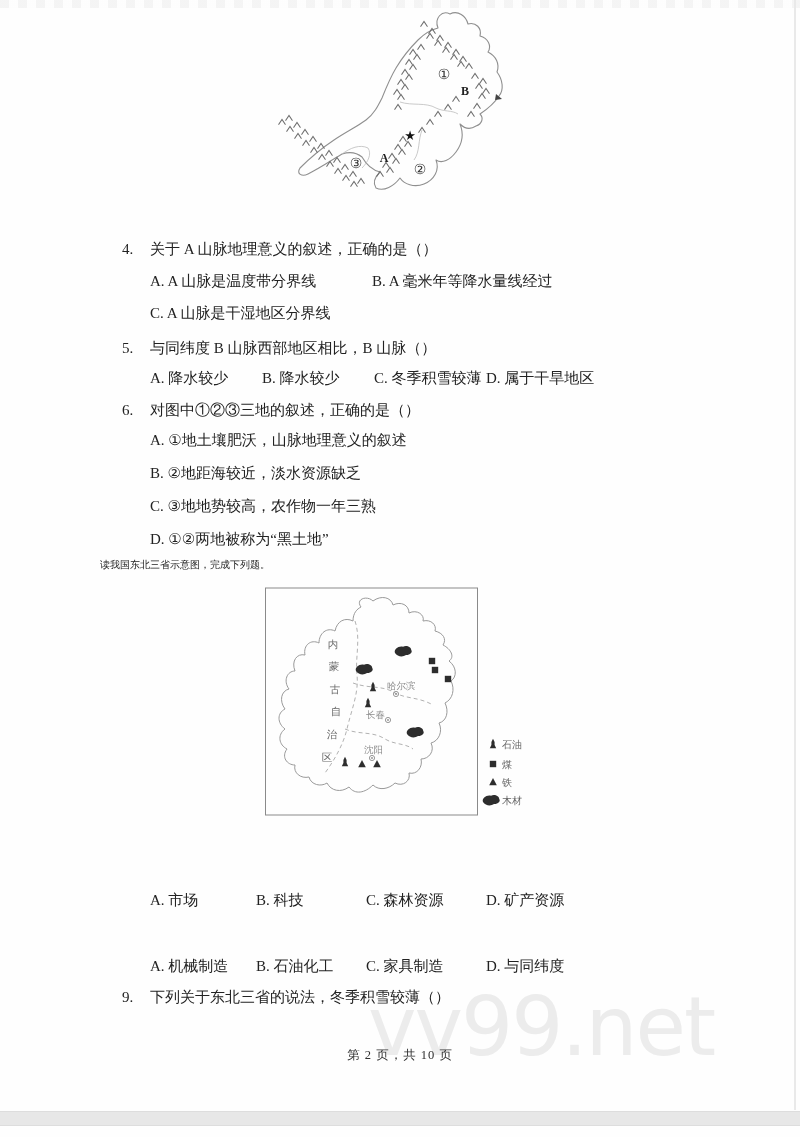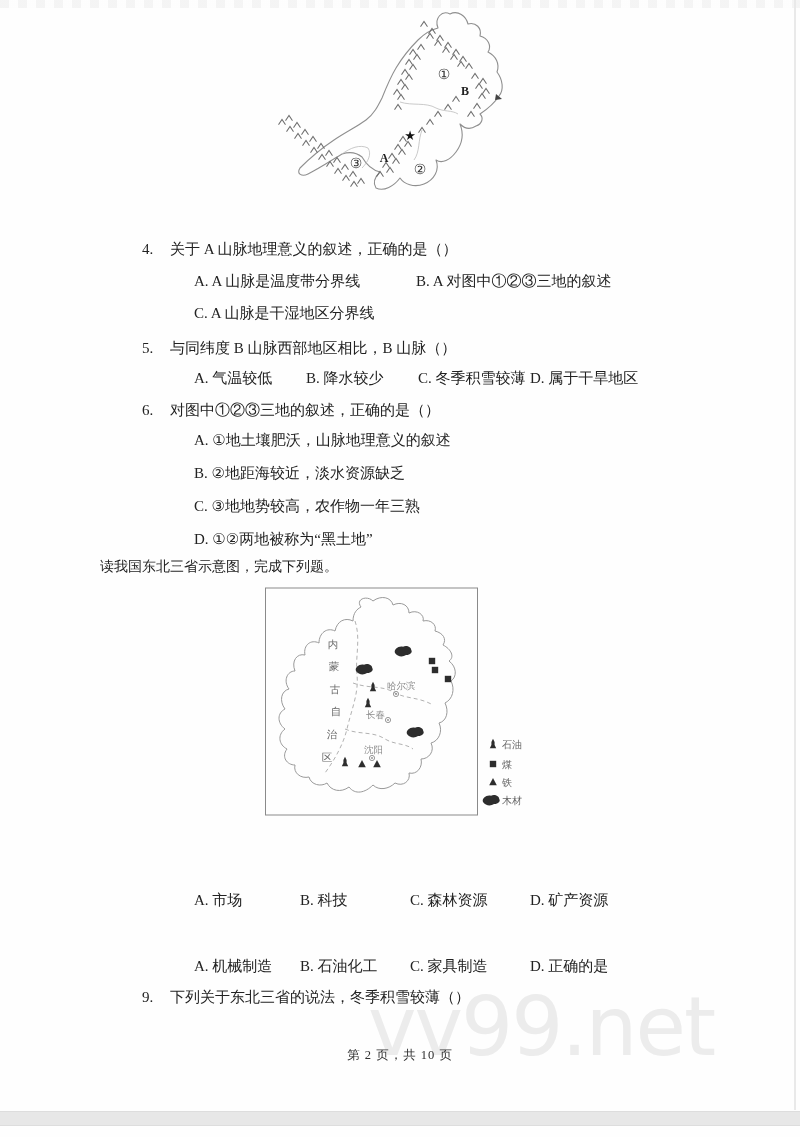--- a/index.html
+++ b/index.html
@@ -13,24 +13,24 @@
     background:repeating-linear-gradient(90deg,#f2f2f2 0 9px,#fdfdfd 9px 18px);
     opacity:.8;
   }
   .right-edge{position:absolute;top:0;right:4px;width:2px;height:1110px;background:#e9e9e9;}
   .bottom-band{position:absolute;left:0;top:1111px;width:100%;height:13px;background:#e7e7e7;border-top:1px solid #ddd;border-bottom:1px solid #ddd;}
   .watermark{
     position:absolute;left:368px;top:986px;z-index:0;
     font-family:"DejaVu Sans",sans-serif;font-weight:normal;font-size:82px;line-height:1;
     color:#ececec;letter-spacing:-2px;user-select:none;
   }
-  .qline{position:absolute;left:122px;z-index:2;white-space:nowrap;font-size:15px;margin-left:20px;}
+  .qline{position:absolute;left:122px;z-index:2;white-space:nowrap;font-size:15px;}
   .qnum{display:inline-block;width:28px;}
-  .opt{position:absolute;z-index:2;white-space:nowrap;font-size:15px;margin-left:44px;}
-  .intro{position:absolute;left:100px;z-index:2;white-space:nowrap;font-size:14px;}
+  .opt{position:absolute;z-index:2;white-space:nowrap;font-size:15px;}
+  .intro{position:absolute;left:100px;z-index:2;white-space:nowrap;font-size:10px;}
   .footer{position:absolute;left:0;top:1047px;width:100%;text-align:center;font-size:12.5px;color:#2e2e2e;z-index:3;letter-spacing:1px;}
   figure{margin:0;}
   svg text{font-family:"Liberation Serif","DejaVu Serif",serif;}
   .map1-svg{position:absolute;left:272px;top:2px;z-index:1;}
   .map2-svg{position:absolute;left:265px;top:587px;z-index:1;}
 </style>
 </head>
 <body>
 
 <div class="page">
@@ -133,27 +133,27 @@
       <text x="112" y="160" font-size="12" font-weight="bold" fill="#222" text-anchor="middle">A</text>
       <text x="84" y="166" font-size="14" fill="#333" text-anchor="middle">③</text>
       <text x="148" y="172" font-size="14" fill="#333" text-anchor="middle">②</text>
     </svg>
   </figure>
 
   <div class="qline" style="top:240px">
     <span class="qnum">4.</span><span>关于 A 山脉地理意义的叙述，正确的是（）</span>
   </div>
   <span class="opt" style="left:150px;top:272px">A. A 山脉是温度带分界线</span>
-  <span class="opt" style="left:372px;top:272px">B. A 对图中①②③三地的叙述</span>
+  <span class="opt" style="left:372px;top:272px">B. A 毫米年等降水量线经过</span>
   <span class="opt" style="left:150px;top:304px">C. A 山脉是干湿地区分界线</span>
 
   <div class="qline" style="top:339px">
     <span class="qnum">5.</span><span>与同纬度 B 山脉西部地区相比，B 山脉（）</span>
   </div>
-  <span class="opt" style="left:150px;top:369px">A. 气温较低</span>
+  <span class="opt" style="left:150px;top:369px">A. 降水较少</span>
   <span class="opt" style="left:262px;top:369px">B. 降水较少</span>
   <span class="opt" style="left:374px;top:369px">C. 冬季积雪较薄</span>
   <span class="opt" style="left:486px;top:369px">D. 属于干旱地区</span>
 
   <div class="qline" style="top:401px">
     <span class="qnum">6.</span><span>对图中①②③三地的叙述，正确的是（）</span>
   </div>
   <span class="opt" style="left:150px;top:431px">A. ①地土壤肥沃，山脉地理意义的叙述</span>
   <span class="opt" style="left:150px;top:497px">C. ③地地势较高，农作物一年三熟</span>
   <span class="opt" style="left:150px;top:464px">B. ②地距海较近，淡水资源缺乏</span>
@@ -234,20 +234,20 @@
   </figure>
 
   <span class="opt" style="left:150px;top:891px">A. 市场</span>
   <span class="opt" style="left:256px;top:891px">B. 科技</span>
   <span class="opt" style="left:366px;top:891px">C. 森林资源</span>
   <span class="opt" style="left:486px;top:891px">D. 矿产资源</span>
 
   <span class="opt" style="left:150px;top:957px">A. 机械制造</span>
   <span class="opt" style="left:256px;top:957px">B. 石油化工</span>
   <span class="opt" style="left:366px;top:957px">C. 家具制造</span>
-  <span class="opt" style="left:486px;top:957px">D. 正确的是</span>
+  <span class="opt" style="left:486px;top:957px">D. 与同纬度</span>
 
   <div class="qline" style="top:988px">
     <span class="qnum">9.</span><span>下列关于东北三省的说法，冬季积雪较薄（）</span>
   </div>
 
   <div class="footer">第 2 页，共 10 页</div>
 </div>
 
 </body></html>

